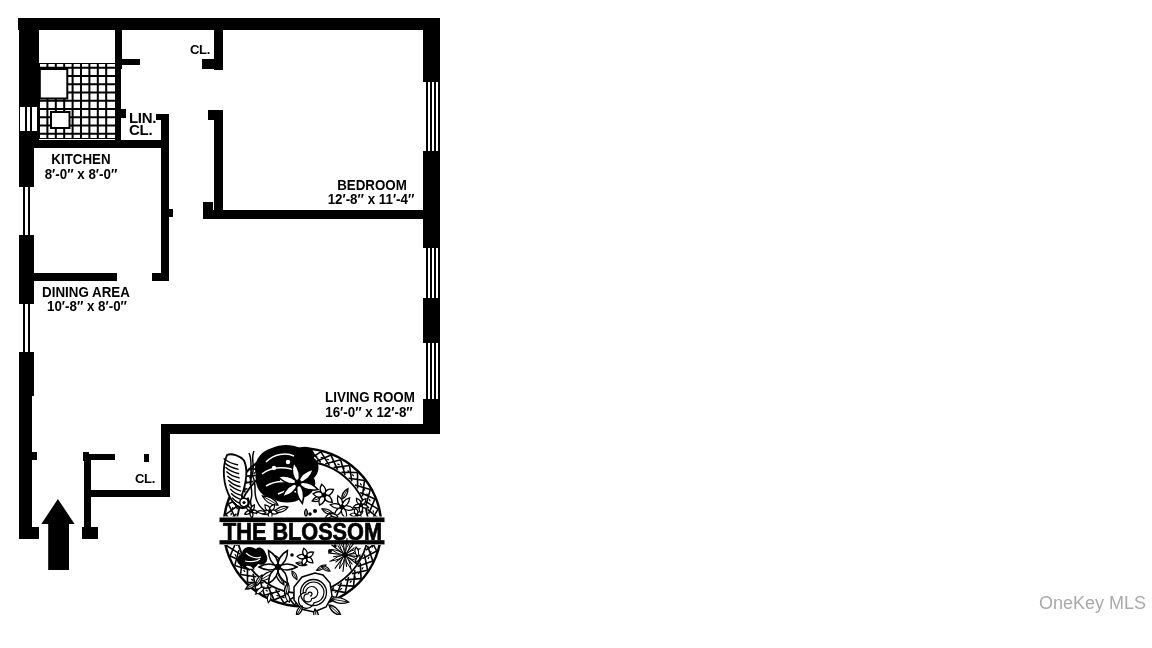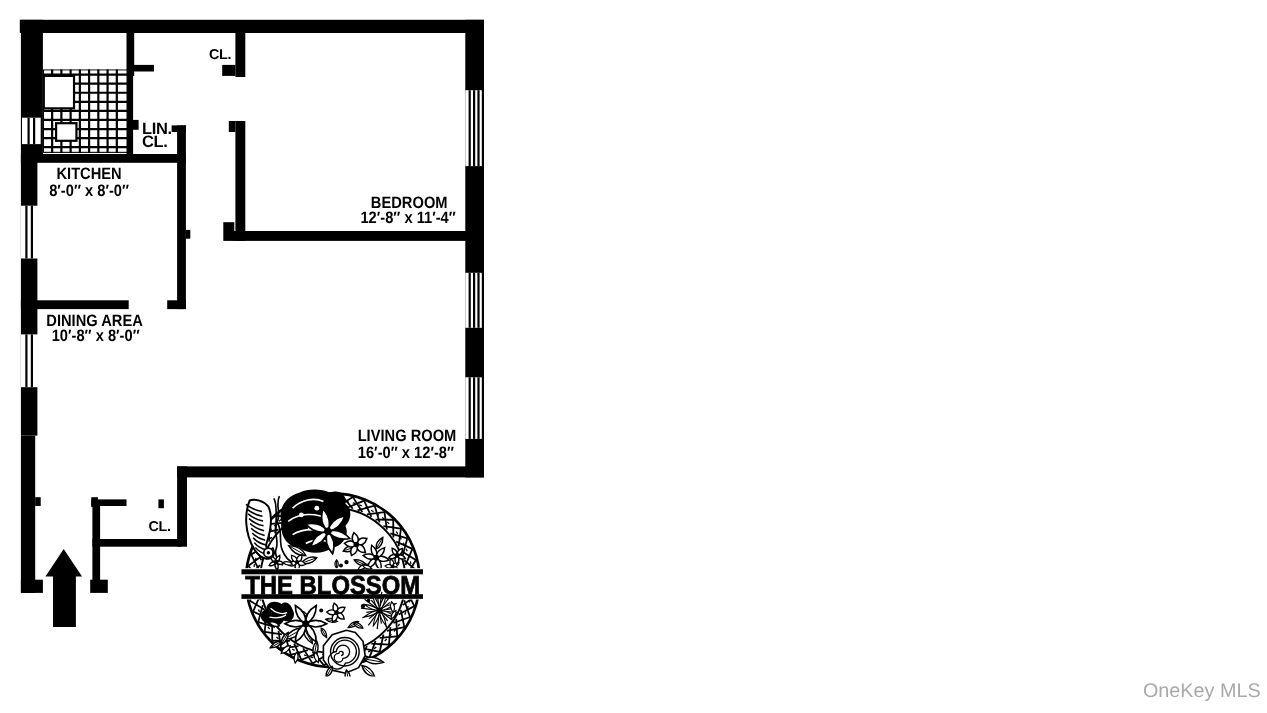--- a/index.html
+++ b/index.html
@@ -443,16 +443,16 @@
 <path d="M36.0,126.0 Q33.0,121.2 26.6,122.6 Q30.6,127.7 36.0,126.0 Z" fill="#fff" stroke="#000" stroke-width="1.1"></path>
 <path d="M46.0,144.0 Q39.6,144.1 37.6,151.1 Q44.8,150.2 46.0,144.0 Z" fill="#fff" stroke="#000" stroke-width="1.1"></path>
 <path d="M52.0,150.0 Q47.8,153.8 50.3,159.8 Q54.7,155.0 52.0,150.0 Z" fill="#fff" stroke="#000" stroke-width="1.1"></path>
 <path d="M68.0,150.0 Q66.3,155.4 71.4,159.4 Q72.8,153.0 68.0,150.0 Z" fill="#fff" stroke="#000" stroke-width="1.1"></path>
 <circle cx="112" cy="108" r="2" fill="#000"></circle>
         <circle cx="117" cy="103" r="1.7" fill="#000"></circle>
 <circle cx="74" cy="112" r="1.8" fill="#000"></circle>
 </g>
 </svg>
 
-  <div style="position:absolute;left:1039px;top:618px;font-size:18px;color:#a9a9a9;
+  <div style="position:absolute;left:1039px;top:593px;font-size:18px;color:#a9a9a9;
               font-family:'Liberation Sans',sans-serif;">OneKey MLS</div>
 
 </div>
 
 </body></html>

